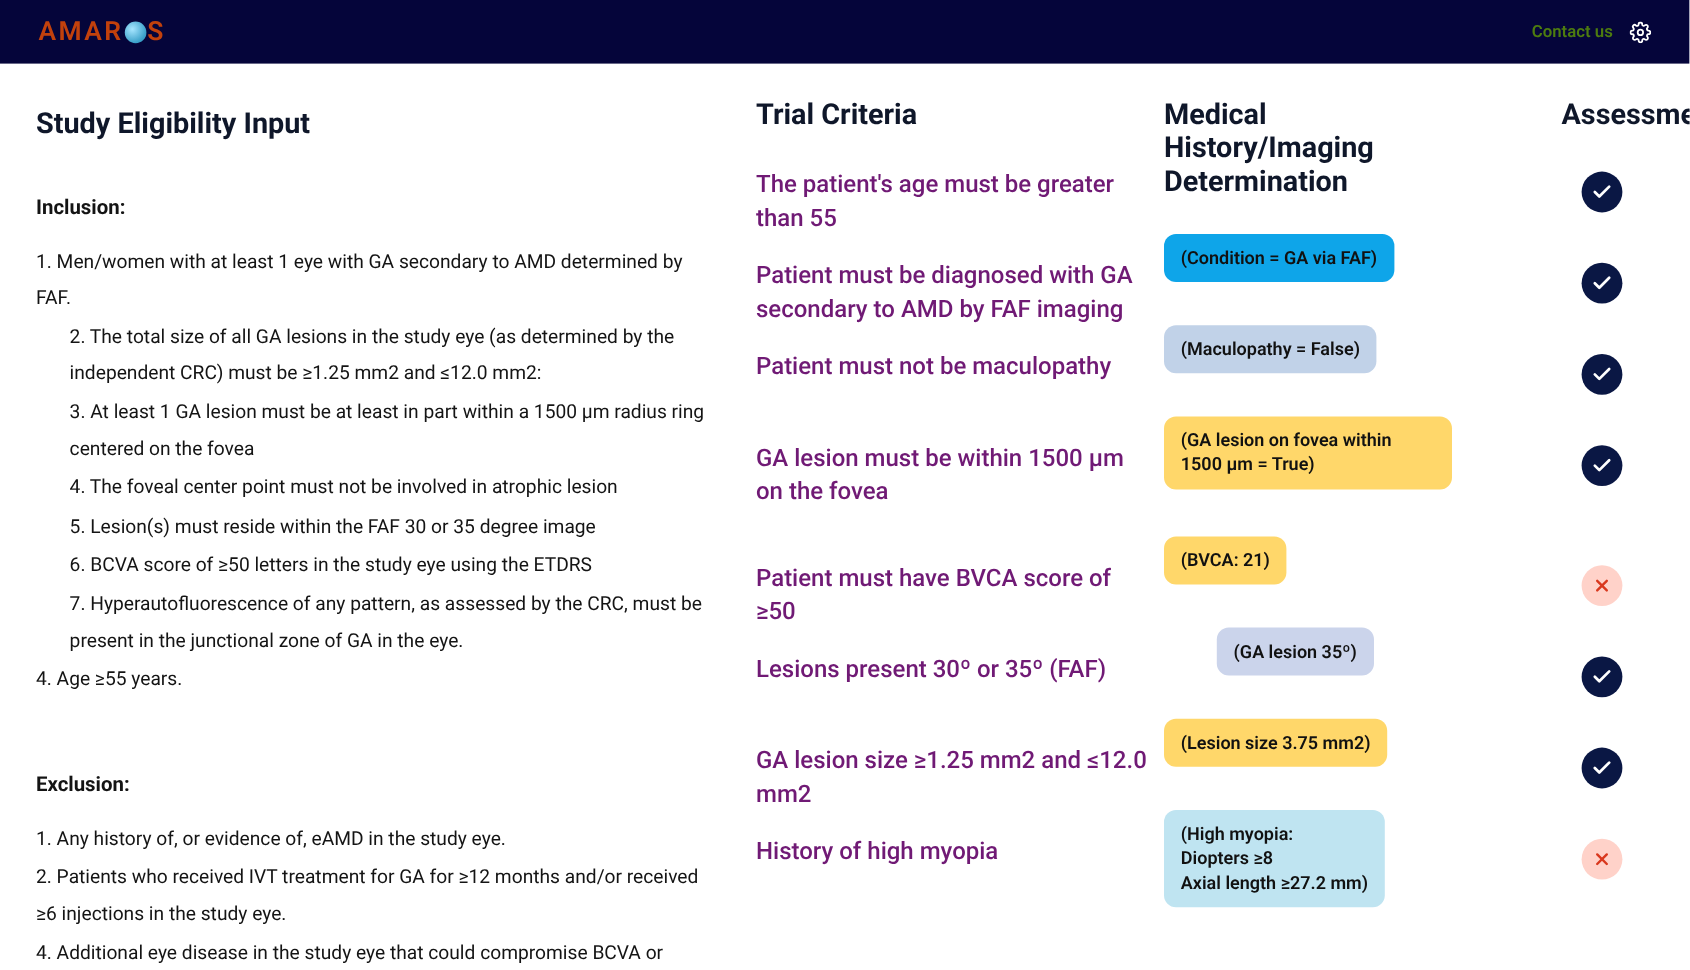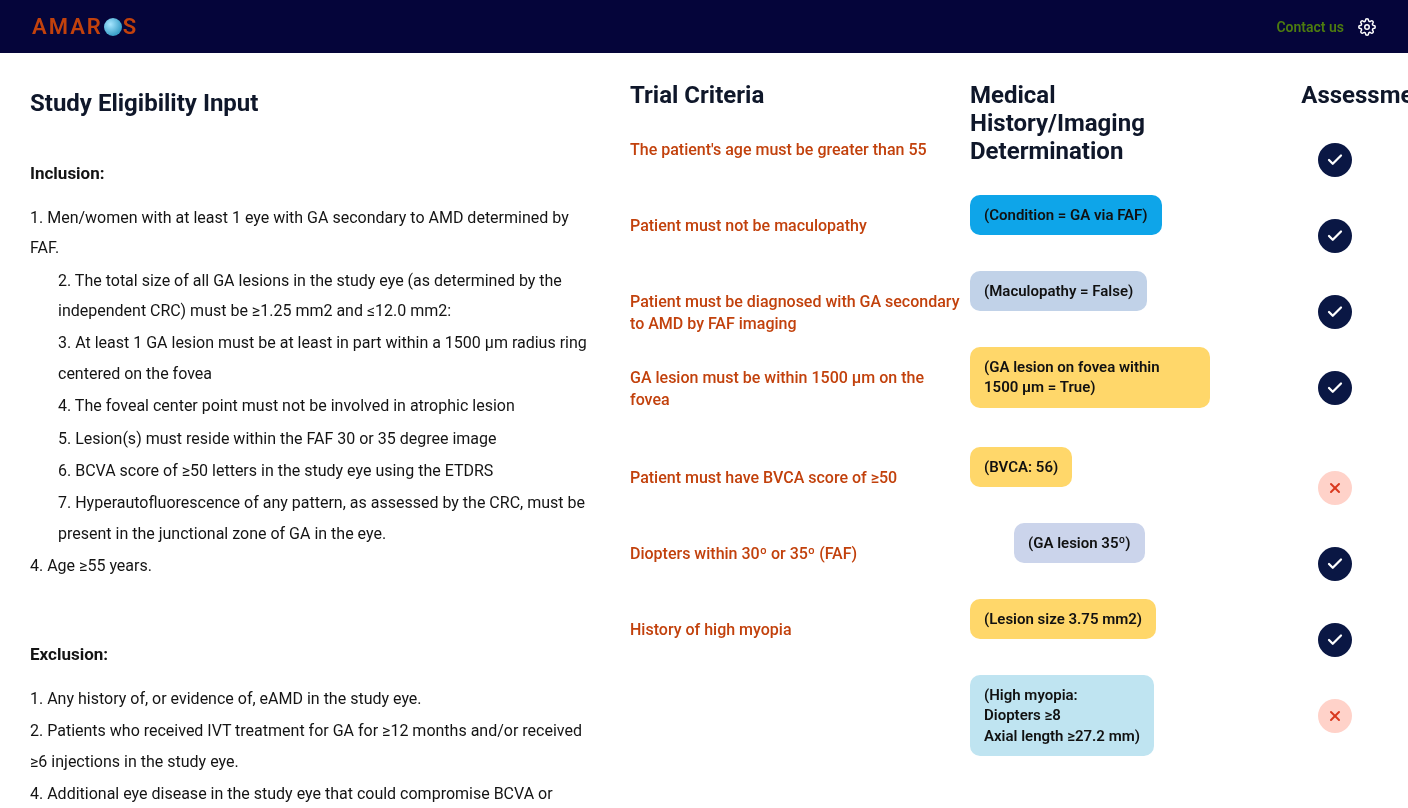--- a/index.html
+++ b/index.html
@@ -11,21 +11,21 @@
   .gear-icon svg { display:block; }
   .page { display:grid; grid-template-columns: 600px 340px 265px 200px; padding:28px 30px 40px 30px; }
   h1 { color:#0f172a; font-size:24px; font-weight:700; margin-bottom:30px; }
   .subhead { font-weight:700; font-size:17px; margin-bottom:14px; }
   .col1 { padding-right:30px; font-size:16px; line-height:1.9; color:#141414; }
   .col1 .item { margin-bottom:2px; }
   .col1 .indented { padding-left:28px; }
   .col1 .flush { padding-left:0; }
   .col1 .exclusion-block { margin-top:56px; }
   .col2 .crit, .col3 .detrow, .col4 .assrow { min-height:76px; }
-  .col2 .crit { font-size:16px; line-height:1.4; color:#c2410c; padding-right:10px; font-weight:500; }
+  .col2 .crit { font-size:20px; line-height:1.4; color:#701a75; padding-right:10px; font-weight:500; }
   .col2 .crit.tall, .col3 .detrow.tall, .col4 .assrow.tall { min-height:100px; }
   .pill { display:inline-block; padding:10px 14px; border-radius:10px; font-size:15px; font-weight:600; color:#111; line-height:1.35; max-width:240px; }
   .pill.teal   { background:#a8eadd; }
   .pill.purple { background:#0ea5e9; }
   .pill.blue1  { background:#c1d2e8; }
   .pill.yellow { background:#ffd76a; }
   .pill.blue2  { background:#cbd4eb;margin-left:44px; }
   .pill.sky    { background:#bfe4f1; }
   .col4 .assrow { display:flex; justify-content:center; align-items:flex-start; padding-top:4px; }
   .badge { width:34px; height:34px; border-radius:50%; display:flex; align-items:center; justify-content:center; }
@@ -73,36 +73,37 @@
       <div class="item flush">2. Patients who received IVT treatment for GA for ≥12 months and/or received ≥6 injections in the study eye.</div>
       <div class="item flush">4. Additional eye disease in the study eye that could compromise BCVA or significantly impact retinal morphology:</div>
 
     </div>
   </div>
 
   <div class="col2">
     <h1>Trial Criteria</h1>
     <div id="criteria-rows">
         <div class="crit">The patient's age must be greater than 55</div>
+        <div class="crit">Patient must be diagnosed with GA secondary to AMD by FAF imaging</div>
         <div class="crit">Patient must not be maculopathy</div>
-        <div class="crit">Patient must be diagnosed with GA secondary to AMD by FAF imaging</div>
         <div class="crit tall">GA lesion must be within 1500 µm on the fovea</div>
         <div class="crit">Patient must have BVCA score of ≥50</div>
-        <div class="crit">Diopters within 30º or 35º (FAF)</div>
+        <div class="crit">Lesions present 30º or 35º (FAF)</div>
+        <div class="crit">GA lesion size ≥1.25 mm2 and ≤12.0 mm2</div>
         <div class="crit tall">History of high myopia</div>
       </div>
   </div>
 
   <div class="col3">
     <h1 style="min-height:64px">Medical History/Imaging Determination</h1>
     <div id="det-rows">
         <div class="detrow"><span class="pill purple" style="white-space: pre-line;">(Condition = GA via FAF)</span></div>
         <div class="detrow"><span class="pill blue1" style="white-space: pre-line;">(Maculopathy = False)</span></div>
         <div class="detrow tall"><span class="pill yellow" style="white-space: pre-line;">(GA lesion on fovea within 1500 µm = True)</span></div>
-        <div class="detrow"><span class="pill yellow" style="white-space: pre-line;">(BVCA: 56)</span></div>
+        <div class="detrow"><span class="pill yellow" style="white-space: pre-line;">(BVCA: 21)</span></div>
         <div class="detrow"><span class="pill blue2" style="white-space: pre-line;">(GA lesion 35º)</span></div>
         <div class="detrow"><span class="pill yellow" style="white-space: pre-line;">(Lesion size 3.75 mm2)</span></div>
         <div class="detrow tall"><span class="pill sky" style="white-space: pre-line;">(High myopia:
 Diopters ≥8
 Axial length ≥27.2 mm)</span></div>
       </div>
   </div>
 
   <div class="col4">
     <h1 style="text-align:right">Assessment</h1>

